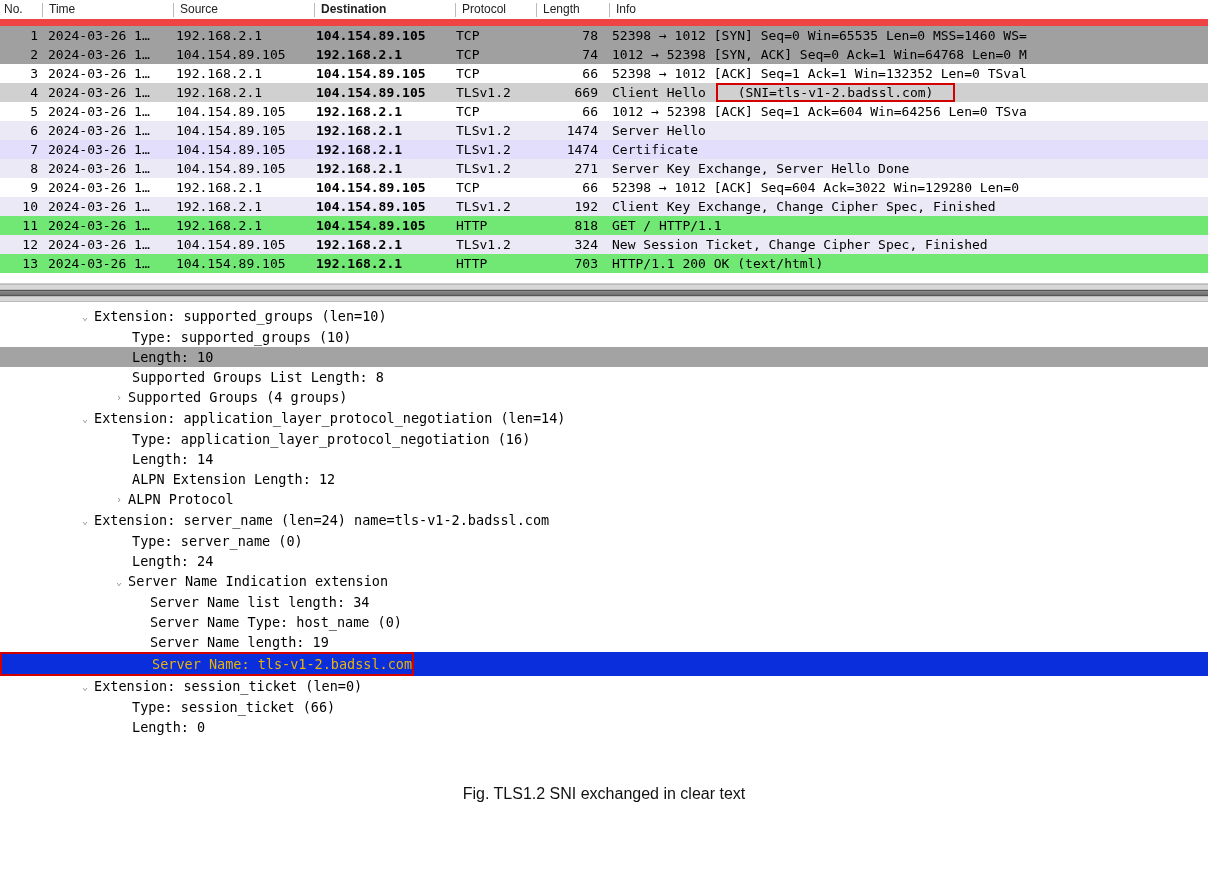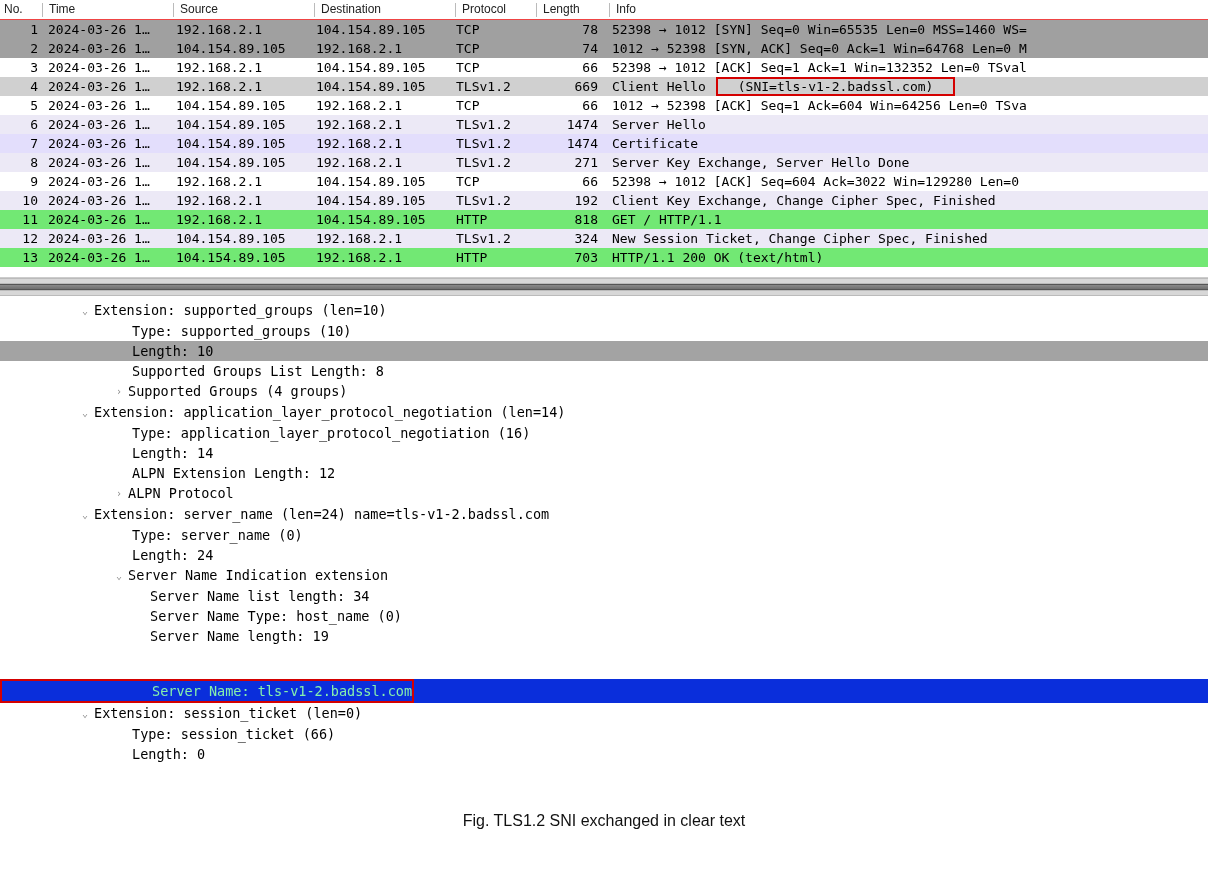--- a/index.html
+++ b/index.html
@@ -7,31 +7,31 @@
     font-family: "Menlo", "Consolas", monospace;
     font-size: 13px;
     background: #ffffff;
     color: #000;
     width: 1208px;
   }
   .packet-pane { border-bottom: 1px solid #ccc; }
   .hdr-row {
     display: flex;
     background: #fff;
-    border-bottom: 1px solid #ef4444;
+    border-bottom: 7px solid #ef4444;
     font-family: -apple-system, "Segoe UI", sans-serif;
     font-size: 12px;
     color: #222;
     padding: 2px 0;
   }
   .hdr-sep { border-left: 1px solid #bbb; height: 14px; margin-top:1px; }
   .col-no   { width: 42px; text-align: right; padding-right: 4px; }
   .col-time { width: 130px; padding-left: 6px; }
   .col-src  { width: 140px; padding-left: 4px; }
-  .col-dst  { width: 140px; padding-left: 4px; }
+  .col-dst  { width: 140px; padding-left: 4px; font-weight: bold; }
   .col-proto{ width: 80px; padding-left: 4px; }
   .col-len  { width: 72px; text-align: right; padding-right: 6px; }
   .col-info { flex: 1; padding-left: 8px; white-space: nowrap; overflow: hidden; }
   .hdr-row .col-no,.hdr-row .col-time,.hdr-row .col-src,.hdr-row .col-dst,
   .hdr-row .col-proto,.hdr-row .col-len,.hdr-row .col-info { padding-left:6px; text-align:left; }
   .hdr-row .col-no{padding-left:4px;}
   .rows { }
   .row {
     display: flex;
     line-height: 19px;
@@ -61,21 +61,21 @@
   }
   
   .tree-pane { padding: 4px 0 20px 0; font-size:13.5px; line-height:20px; }
   .tree-line { white-space: pre; }
   .ind1 { padding-left: 82px; }
   .ind2 { padding-left: 116px; }
   .ind3 { padding-left: 132px; }
   .ind4 { padding-left: 150px; }
   .caret { display:inline-block; width:12px; color:#888; font-size:10px; vertical-align:1px;}
   .hl-light { background:#a3a3a3; }
-  .hl-dark  { background:#0a2edb; color:#86efac;margin-top:33px; }
+  .hl-dark  { background:#0a2edb; color:#eab308; }
   .hl-dark .content { display:inline-block; }
   .red-frame {
     border:2px solid #d40000;
     position:relative;
   }
   .caption {
     font-family: -apple-system, "Segoe UI", sans-serif;
     font-size: 16px;
     text-align:center;
     margin: 28px 0 18px 0;

